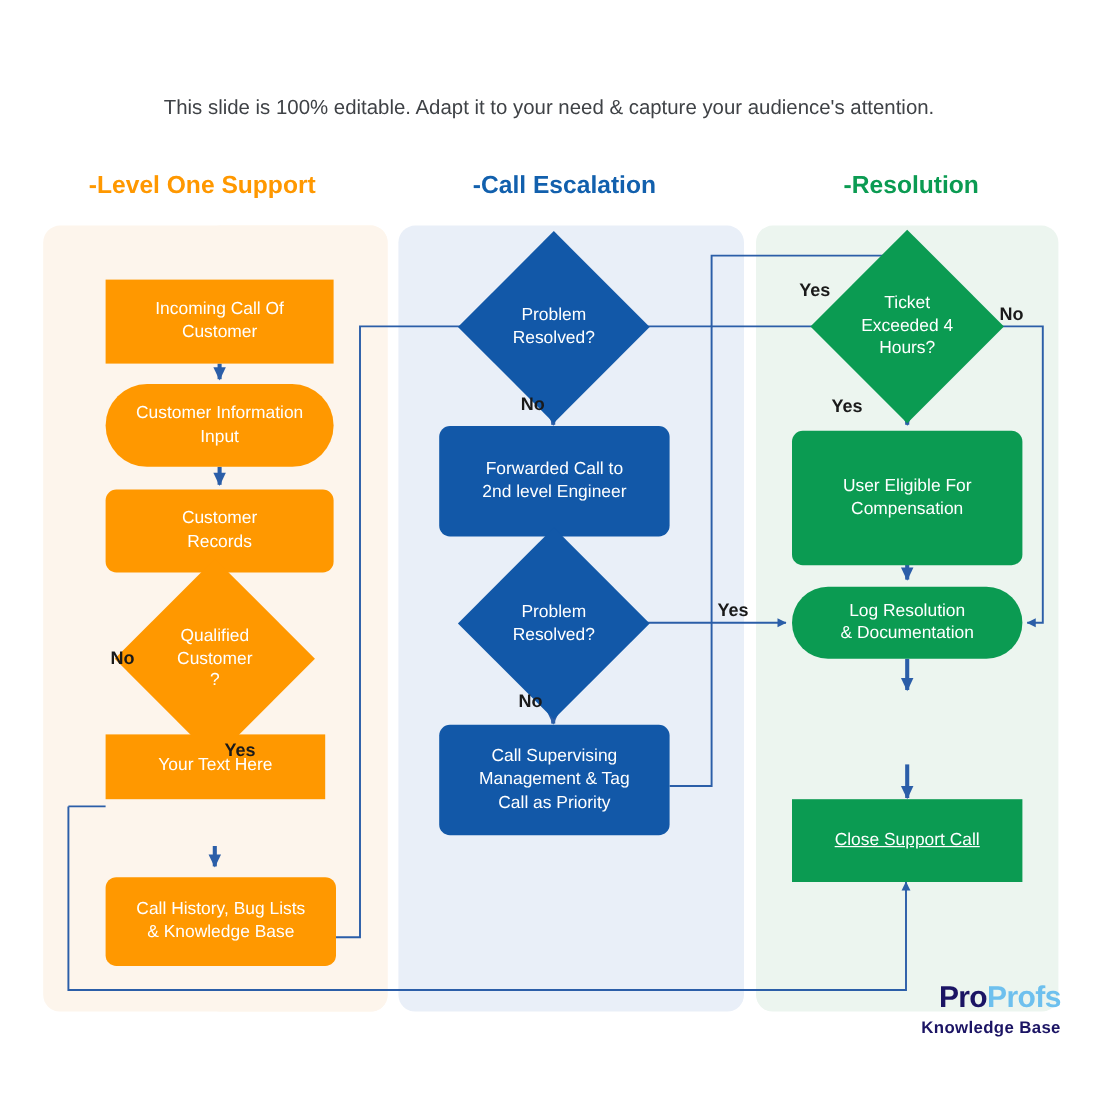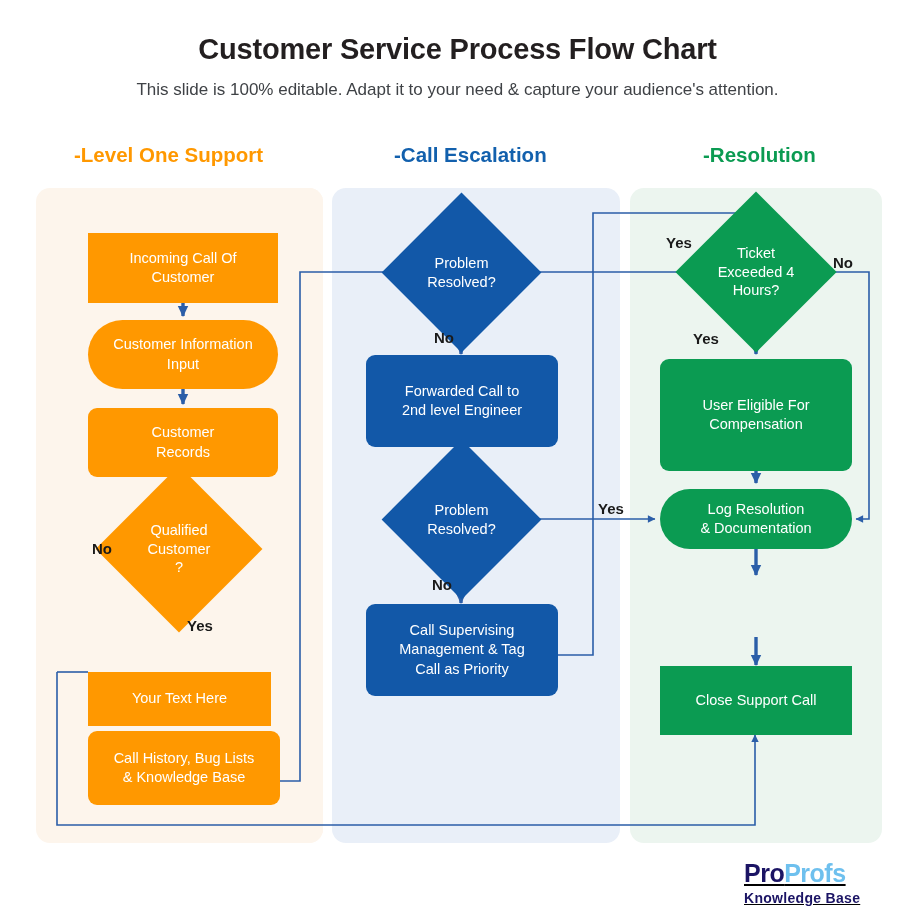--- a/index.html
+++ b/index.html
@@ -65,32 +65,31 @@
     position:absolute; left:0; top:0; width:100%; height:100%;
     display:flex; align-items:center; justify-content:center;
     text-align:center; color:#ffffff; font-size:14.5px; line-height:1.3;
     white-space:pre-line; z-index:2;
   }
 
   
   .elabel { position:absolute; font-size:15px; font-weight:bold; color:#1a1a1a; white-space:nowrap; }
 
   
-  #logo { position:absolute; left:744px; top:861px; width:140px; text-align:left;text-decoration:underline; }
+  #logo { position:absolute; left:744px; top:819px; width:140px; text-align:right; }
   #logo .lw { font-size:25px; font-weight:bold; letter-spacing:-0.5px; line-height:1; }
   #logo .pro   { color:#1b1464; }
   #logo .profs { color:#6ec0ee; }
   #logo .kb { font-size:14px; font-weight:bold; color:#1b1464; letter-spacing:0.3px; margin-top:4px; }
 </style>
 </head>
 <body>
 
 <div id="stage">
 
-  <div class="title">Customer Service Process Flow Chart</div>
   <div class="subtitle">This slide is 100% editable. Adapt it to your need &amp; capture your audience's attention.</div>
 
   <div class="panel" id="panel-l-outer"></div>
   <div class="panel" id="panel-l-inner"></div>
   <div class="panel" id="panel-m"></div>
   <div class="panel" id="panel-r"></div>
   <div id="panel-notch"></div>
 
   <div class="colhead" id="colhead-0">-Level One Support</div>
   <div class="colhead" id="colhead-1">-Call Escalation</div>
@@ -144,21 +143,21 @@
   <div class="node orange r8" style="left:88px;  top:408px; width:190px; height:69px;">Customer
 Records</div>
 
   <div class="diamond" style="left:120px; top:490px; width:118px; height:118px;">
     <div class="dshape orange"></div>
     <div class="dtext">Qualified
 Customer
 ?</div>
   </div>
 
-  <div class="node orange r0" style="left:88px; top:672px; width:183px; height:54px;">Your Text Here</div>
+  <div class="node orange r0" style="left:88px; top:612px; width:183px; height:54px;">Your Text Here</div>
   <div class="node orange r8" style="left:88px; top:731px; width:192px; height:74px;">Call History, Bug Lists
 &amp; Knowledge Base</div>
 
   <div class="diamond" style="left:405px; top:216px; width:113px; height:113px;">
     <div class="dshape blue"></div>
     <div class="dtext">Problem
 Resolved?</div>
   </div>
 
   <div class="node blue r8" style="left:366px; top:355px; width:192px; height:92px;">Forwarded Call to
@@ -178,21 +177,21 @@
     <div class="dshape green"></div>
     <div class="dtext">Ticket
 Exceeded 4
 Hours?</div>
   </div>
 
   <div class="node green r8" style="left:660px; top:359px; width:192px; height:112px;">User Eligible For
 Compensation</div>
   <div class="node green pill" style="left:660px; top:489px; width:192px; height:60px;">Log Resolution
 &amp; Documentation</div>
-  <div class="node green r0" style="left:660px; top:666px; width:192px; height:69px;">Close Support Call</div>
+  <div class="node green r0" style="left:660px; top:666px; width:192px; height:69px;text-decoration:underline;">Close Support Call</div>
 
   <div class="elabel" style="left:92px;  top:540px;">No</div>
   <div class="elabel" style="left:187px; top:617px;">Yes</div>
   <div class="elabel" style="left:434px; top:329px;">No</div>
   <div class="elabel" style="left:432px; top:576px;">No</div>
   <div class="elabel" style="left:598px; top:500px;">Yes</div>
   <div class="elabel" style="left:666px; top:234px;">Yes</div>
   <div class="elabel" style="left:833px; top:254px;">No</div>
   <div class="elabel" style="left:693px; top:330px;">Yes</div>
 

